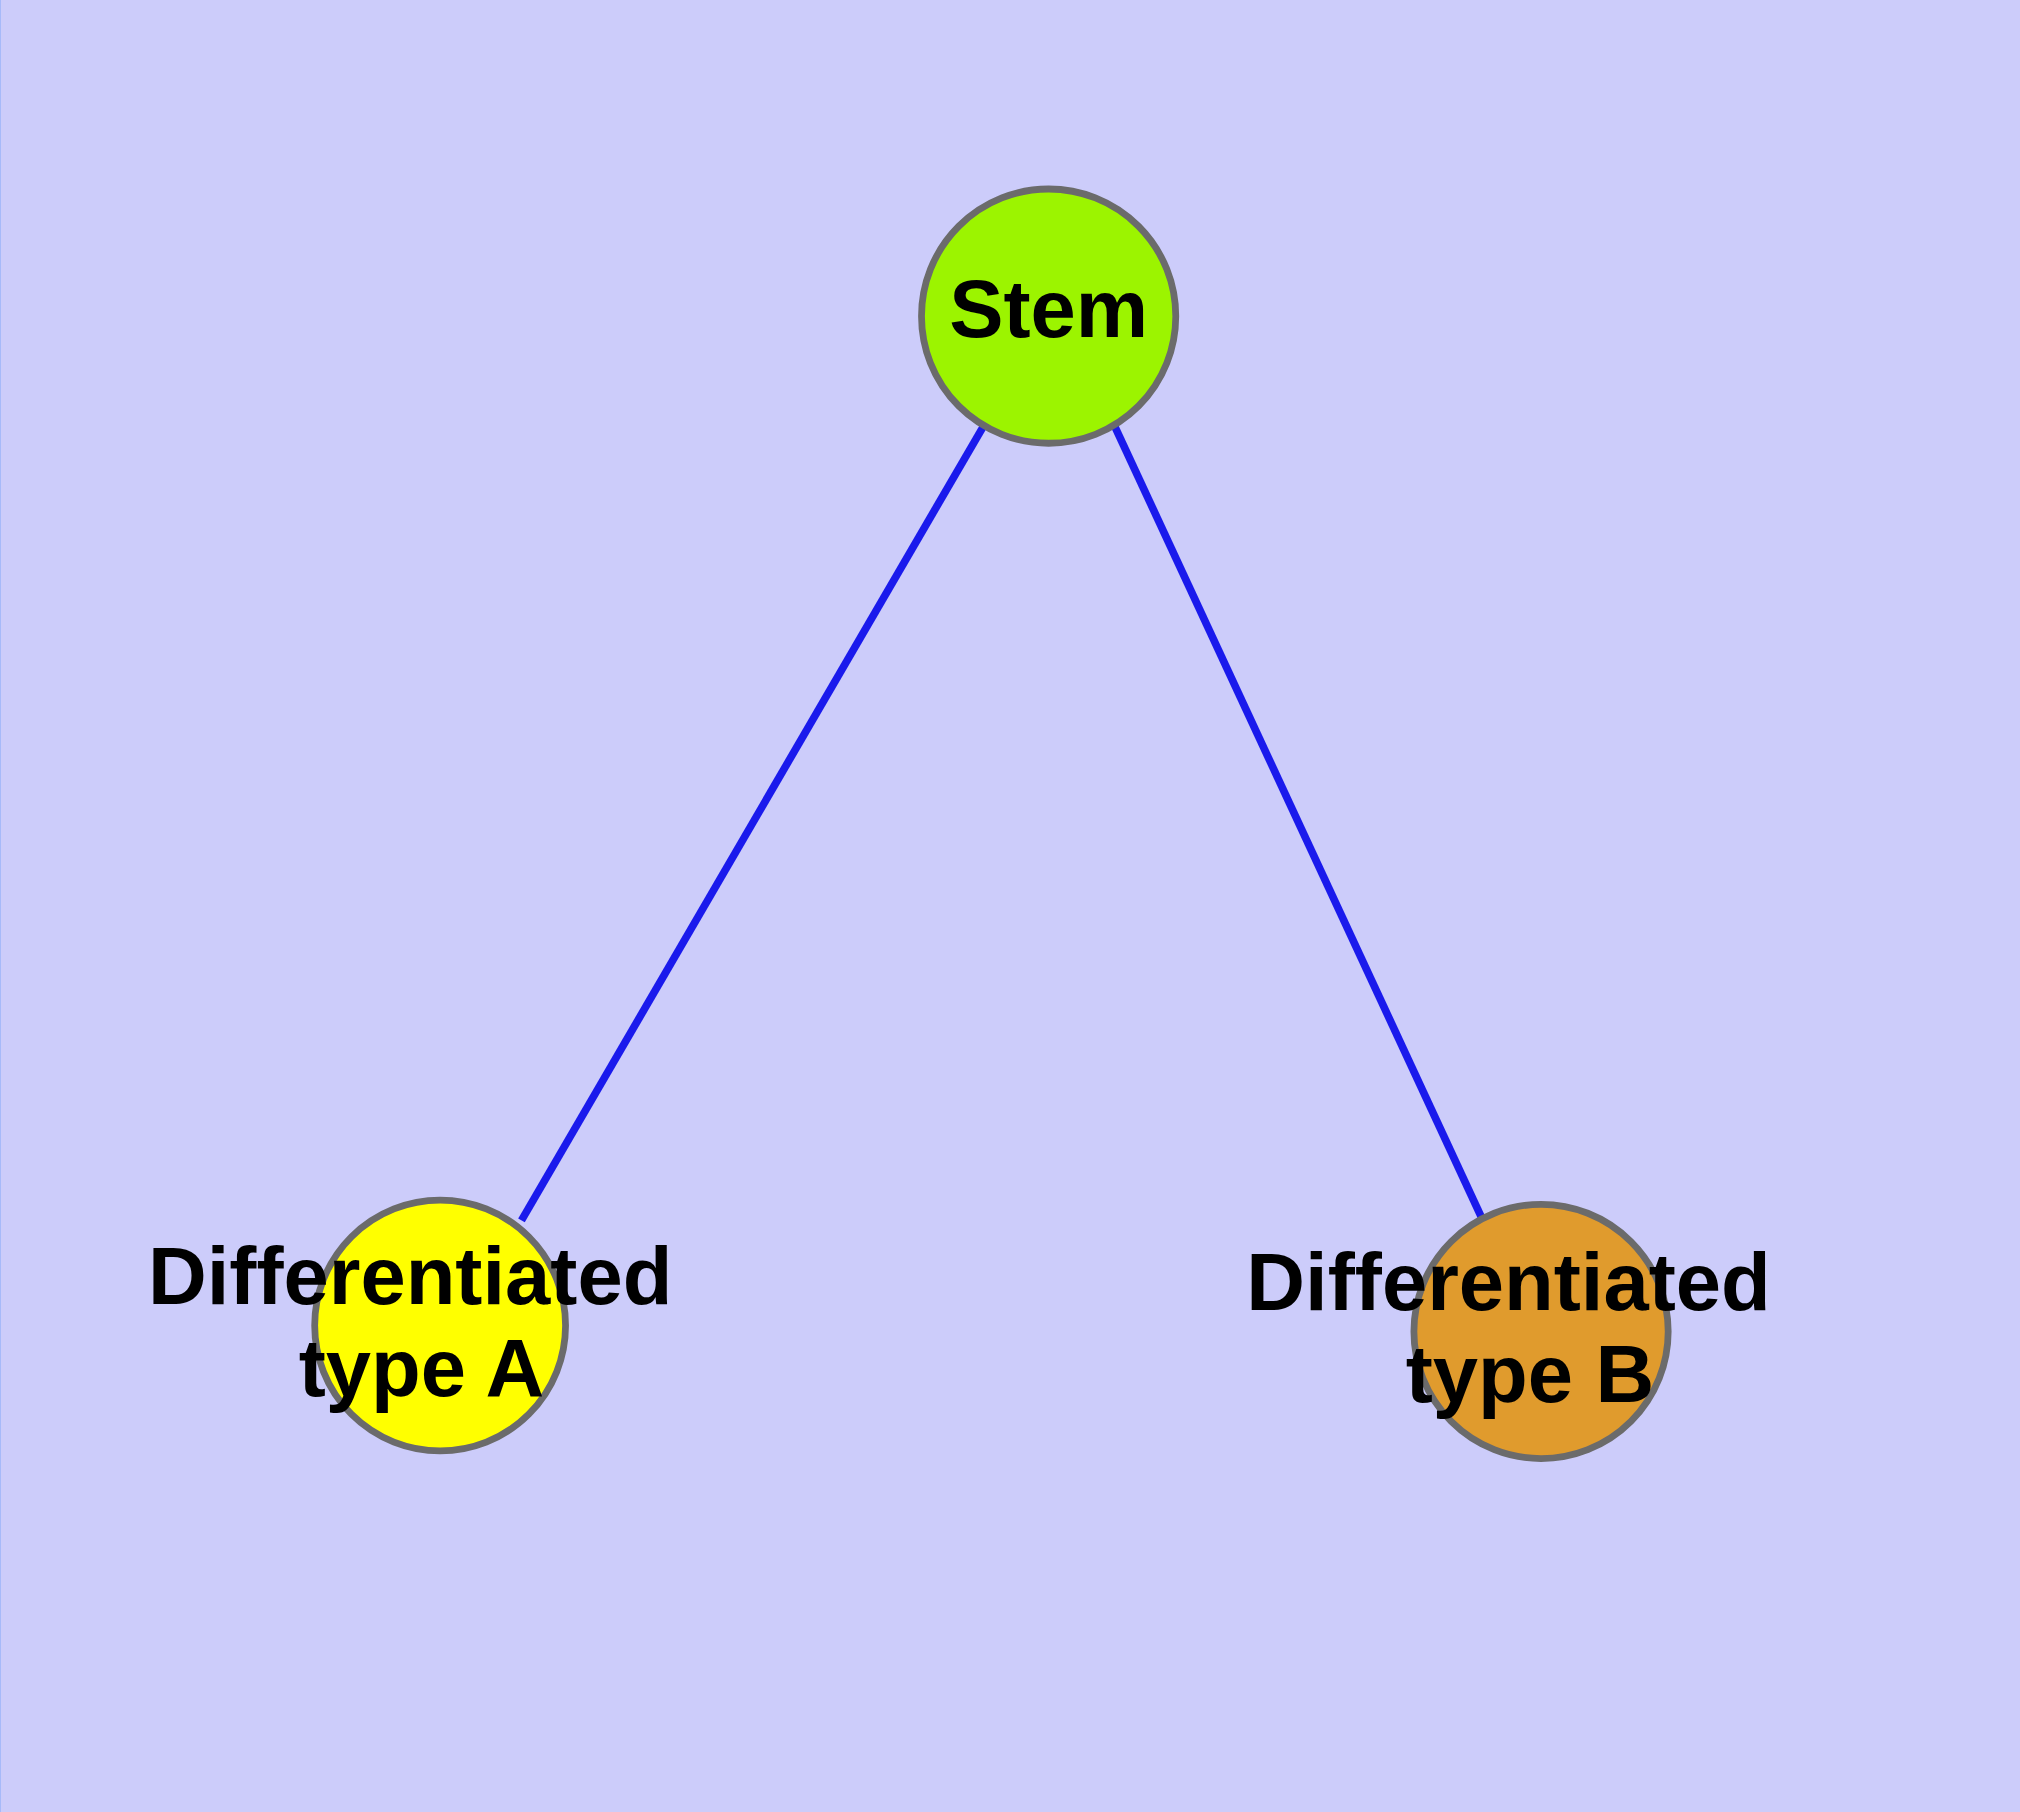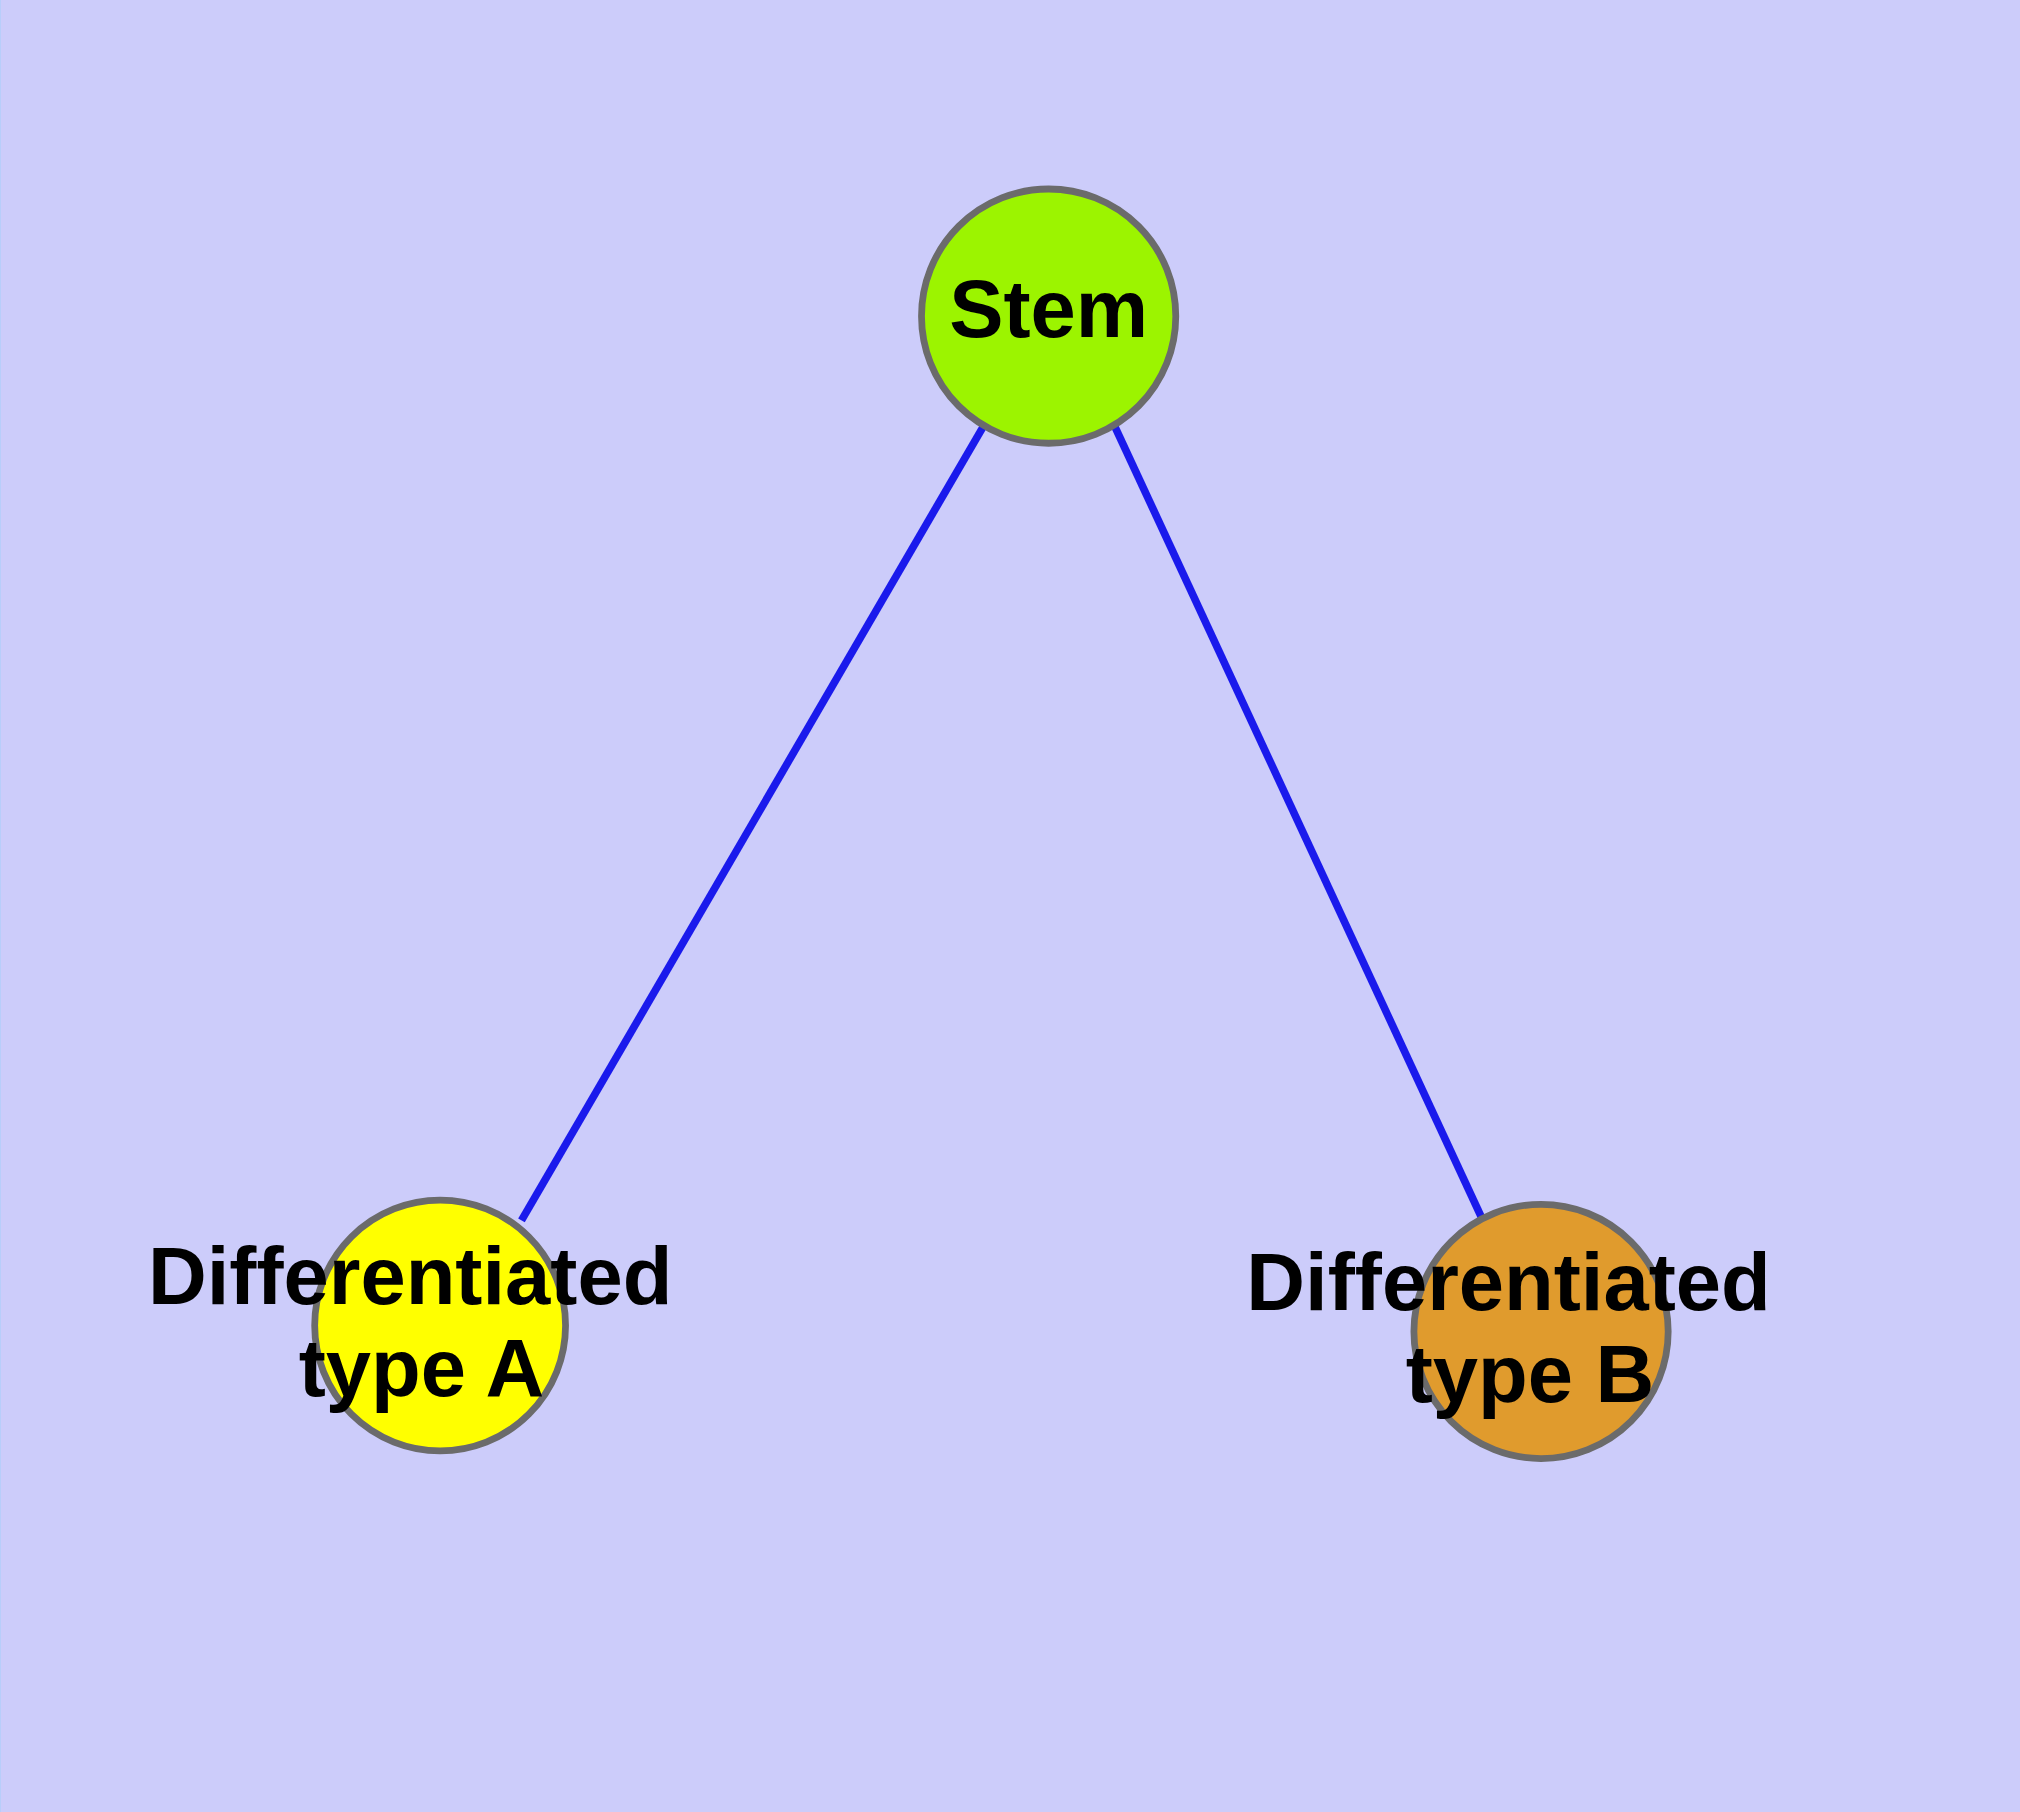--- a/index.html
+++ b/index.html
@@ -7,21 +7,21 @@
     padding: 0;
     background: #ccccfa;
   }
   body {
     font-family: "Liberation Sans", sans-serif;
   }
   #stage {
     position: relative;
     width: 2021px;
     height: 1812px;
-    background: #7dd3fc;
+    background: #3b82f6;
     overflow: hidden;
   }
   #graph-svg {
     position: absolute;
     left: 0;
     top: 0;
     width: 2021px;
     height: 1812px;
     display: block;
   }

